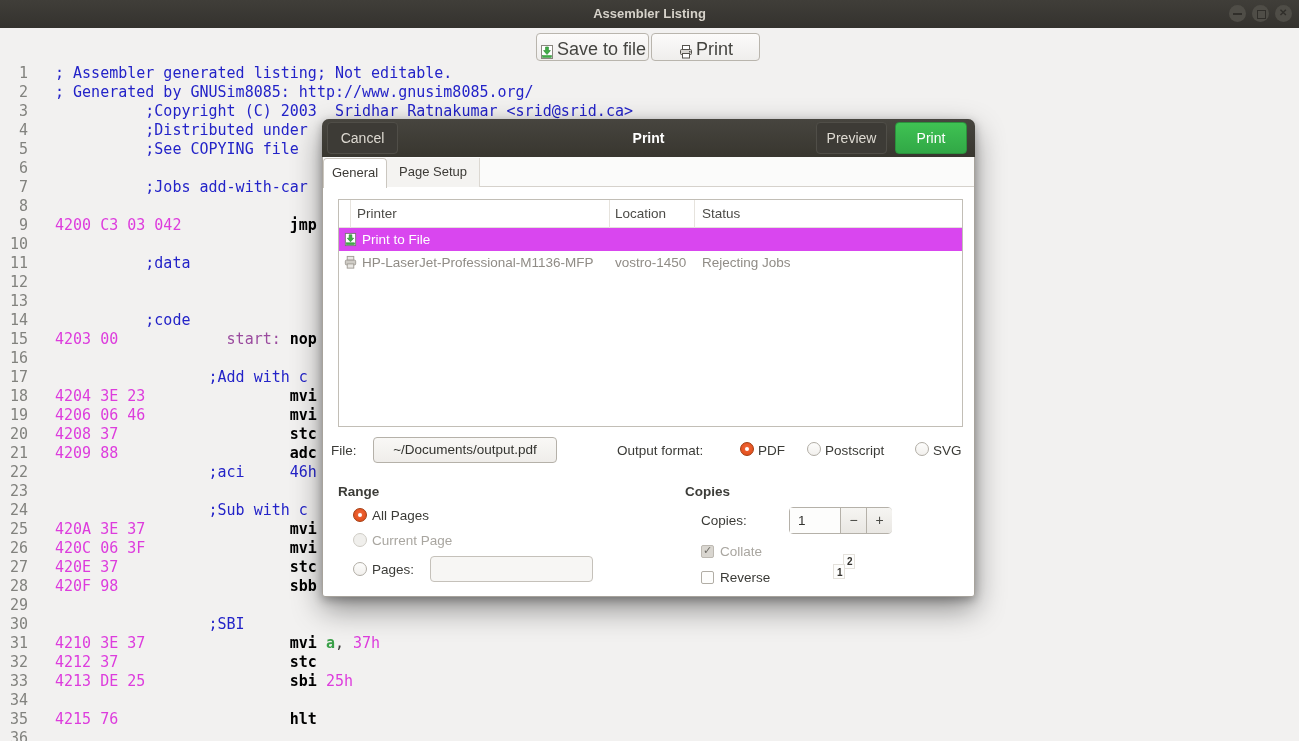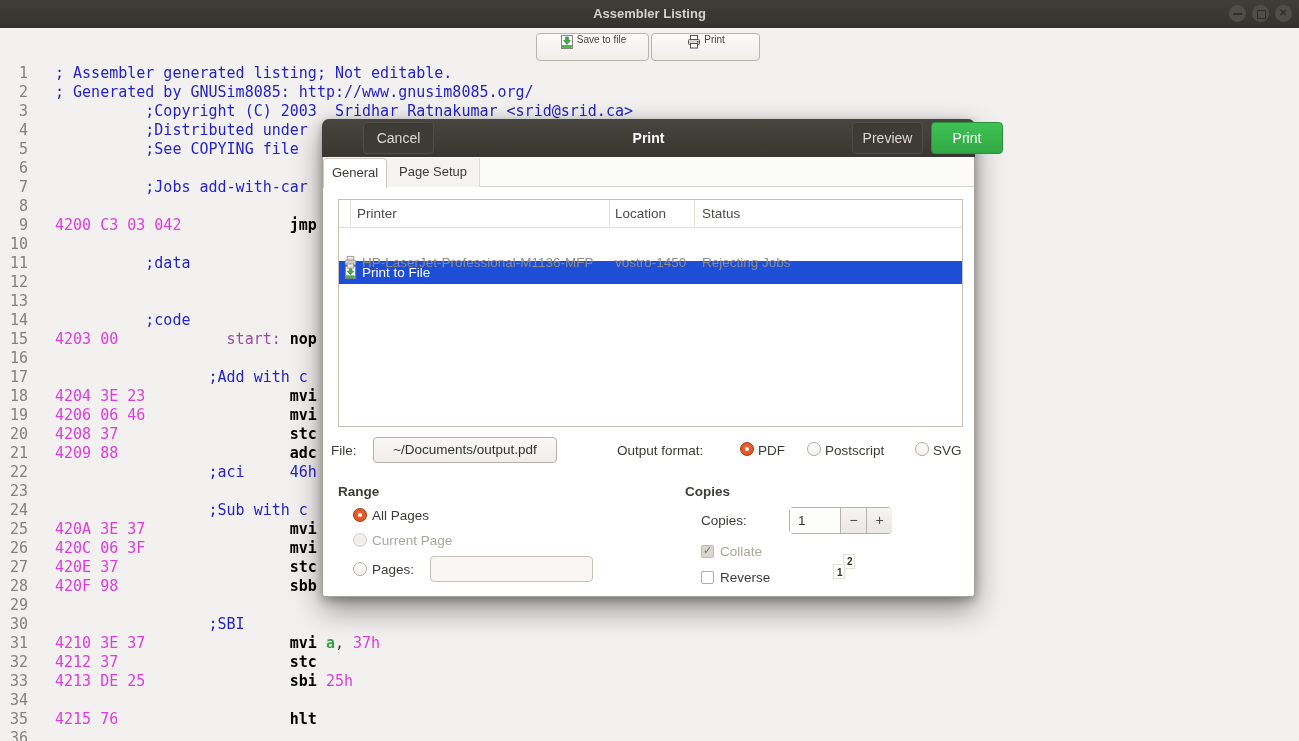--- a/index.html
+++ b/index.html
@@ -13,22 +13,22 @@
     text-align:center; color:#d6d2ca; font-weight:bold; font-size:13px; }
   .winbtn { position:absolute; top:5px; width:17px; height:17px; border-radius:50%;
     background:#4f4d47; }
   .winbtn span { position:absolute; left:0; top:0; width:100%; height:100%; }
   #btn-min span::after { content:""; position:absolute; left:4px; top:8px; width:9px; height:2px; background:#302e2a; }
   #btn-max span::after { content:""; position:absolute; left:5px; top:5px; width:7px; height:7px; border:1.5px solid #302e2a; }
   #btn-close span::after { content:"✕"; position:absolute; left:4px; top:2px; font-size:10px; color:#302e2a; font-weight:bold; }
 
   
   .tbtn { position:absolute; top:33px; height:28px; border:1px solid #b9b5ad; border-radius:4px;
-    background:linear-gradient(#fcfbfa,#efeeec); color:#454541; font-size:10px;
-    display:flex; align-items:flex-start; justify-content:center; gap:2px; }
+    background:linear-gradient(#fcfbfa,#efeeec); color:#454541; font-size:18px;
+    display:flex; align-items:flex-end; justify-content:center; gap:2px; }
   #save-btn { left:536px; width:113px; }
   #print-btn { left:651px; width:109px; }
   .tbtn svg { flex:0 0 auto; }
 
   
   #editor { position:absolute; left:0; top:62px; width:1299px; height:679px; overflow:hidden;
     font-family:"DejaVu Sans Mono", monospace; font-size:15px; padding-top:2px; }
   .cline { position:relative; height:19px; }
   .ln { position:absolute; left:0; top:0; width:28px; text-align:right; color:#82827e; }
   .ct { position:absolute; left:55px; top:0; white-space:pre; }
@@ -40,21 +40,21 @@
   .sn { color:#dd3cdd; }               
   .sp { color:#3a3a38; }               
 
   
   #dialog { position:absolute; left:322px; top:119px; width:653px; height:478px;
     background:#ffffff; border:1px solid #a7a39c; border-radius:7px 7px 3px 3px;
     box-shadow:0 12px 30px rgba(0,0,0,.42), 0 3px 10px rgba(0,0,0,.28); font-size:13.5px; color:#3b3b37; }
   #dlg-header { position:absolute; left:-1px; top:-1px; width:653px; height:38px;
     background:linear-gradient(#47453f,#38362f); border-radius:7px 7px 0 0; }
   .hbtn { position:absolute; top:3px; height:32px; border-radius:4px; font-size:14px;
-    display:flex; align-items:center; justify-content:center;margin-left:36px; }
+    display:flex; align-items:center; justify-content:center; }
   .hbtn.dark { background:#3d3b36; border:1px solid #504e48; color:#dedad2; }
   #dlg-cancel { left:5px; width:71px; }
   #dlg-preview { left:494px; width:71px; }
   #dlg-print { left:573px; width:72px; background:linear-gradient(#3fc253,#31a846);
     border:1px solid #2b913c; color:#ffffff; }
   #dlg-title { position:absolute; left:0; top:0; width:100%; height:38px; line-height:38px;
     text-align:center; color:#ffffff; font-weight:bold; font-size:14px; }
 
   #tabstrip { position:absolute; left:0; top:37px; width:651px; height:30px; background:#fbfbfa;
     border-bottom:1px solid #d6d2cc; }
@@ -64,21 +64,21 @@
   #tab-pagesetup { left:64px; width:93px; background:#f4f3f1; border-right:1px solid #dcd8d2; }
 
   
   #plist { position:absolute; left:15px; top:79px; width:625px; height:228px;
     border:1px solid #c2beb6; background:#ffffff; }
   #plist-header { position:absolute; left:0; top:0; width:100%; height:28px; border-bottom:1px solid #e3e0da; }
   .colsep { position:absolute; top:0; width:1px; height:28px; background:#e6e3dd; }
   .hcell { position:absolute; top:0; height:28px; line-height:28px; color:#4c4b47; }
   .prow { position:absolute; left:0; width:623px; height:23px; }
   .prow .cell { position:absolute; top:0; height:23px; line-height:23px; }
-  #prow-0 { top:28px; background:#1d4ed8; color:#ffffff;margin-top:33px; }
+  #prow-0 { top:28px; background:#d946ef; color:#ffffff; }
   #prow-1 { top:51px; color:#908c86; }
   .rowicon { position:absolute; left:4px; top:4px; }
 
   
   .lbl { position:absolute; white-space:nowrap; }
   #file-btn { position:absolute; left:50px; top:317px; width:184px; height:26px;
     border:1px solid #b5b1a9; border-radius:4px; background:linear-gradient(#f9f8f6,#efedea);
     font-size:13.5px; color:#33332f; text-align:center; line-height:24px; }
   .radio { position:absolute; width:14px; height:14px; border-radius:50%;
     border:1px solid #b1ada5; background:linear-gradient(#fdfdfc,#f2f0ed); }

